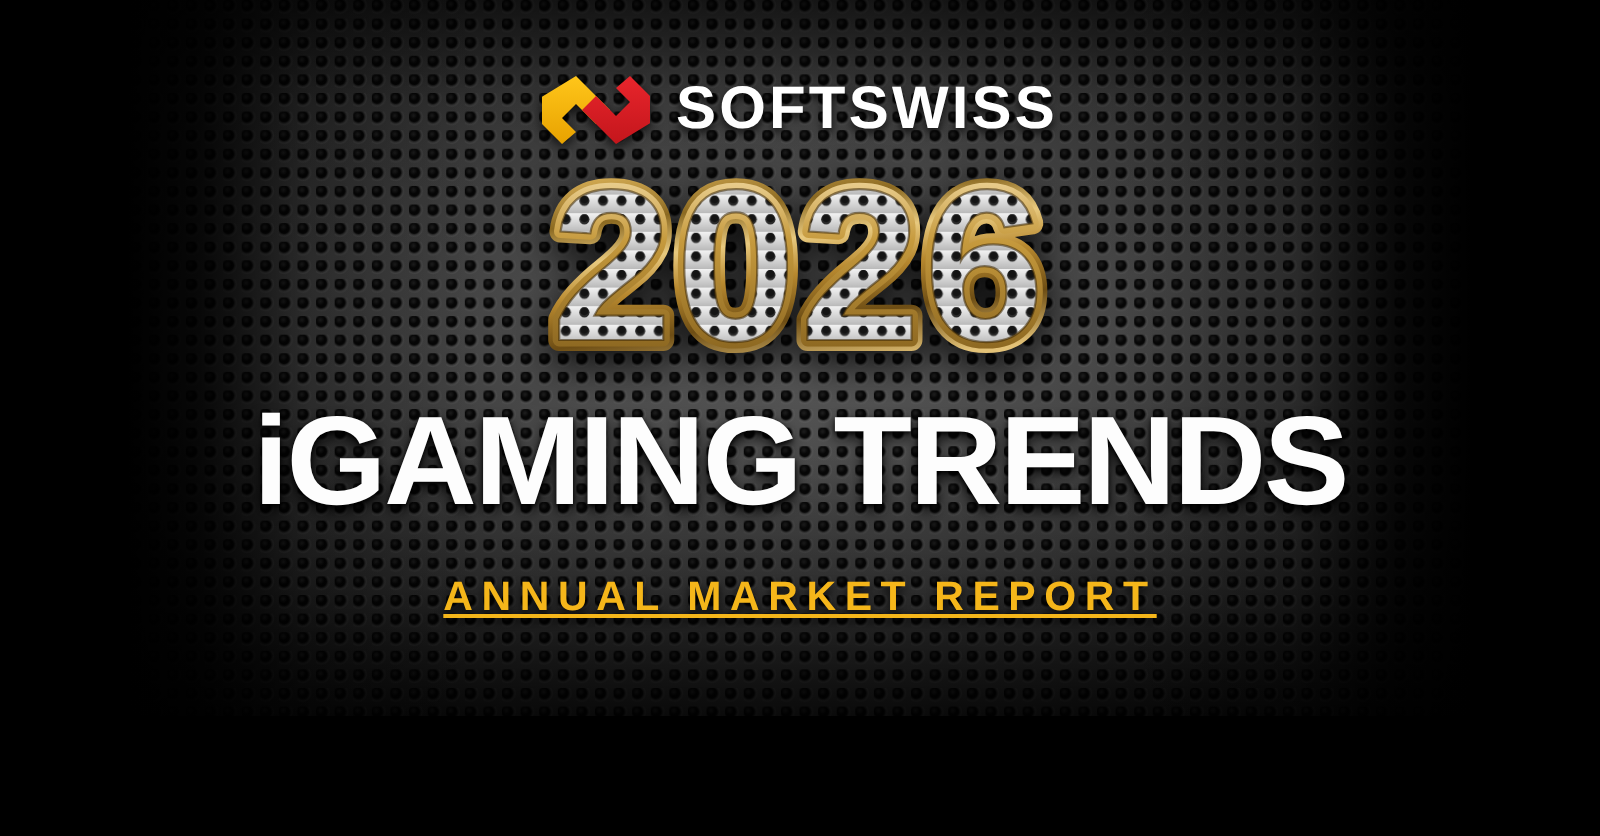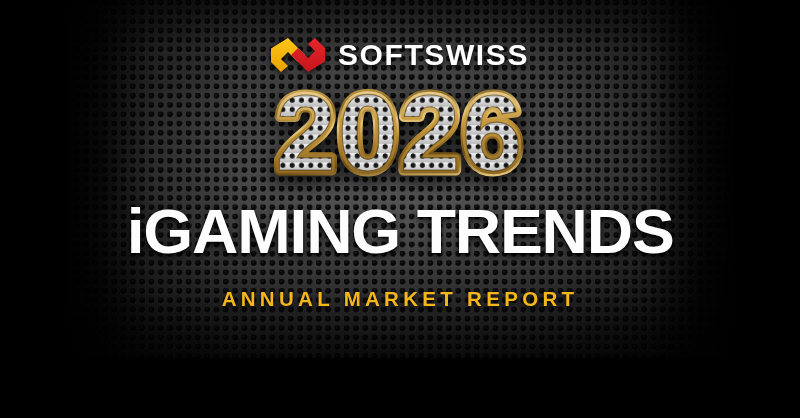--- a/index.html
+++ b/index.html
@@ -129,21 +129,21 @@
   .subtitle {
     margin-top: 22px;
     text-align: center;
     color: #f5b61a;
     font-size: 20.5px;
     font-weight: 700;
     letter-spacing: 4.3px;
     line-height: 1.32;
     text-shadow: 0 2px 5px rgba(0,0,0,0.85);
   }
-  .subtitle-line { display: block; white-space: nowrap; }
+  .subtitle-line { display: block; white-space: nowrap; text-decoration: underline; }
 </style>
 </head>
 <body>
 
 <div id="poster">
 
   <div class="bg-base"></div>
   <div class="bg-dots"></div>
   <div class="bg-dots-hl"></div>
   <div class="bg-vignette"></div>

